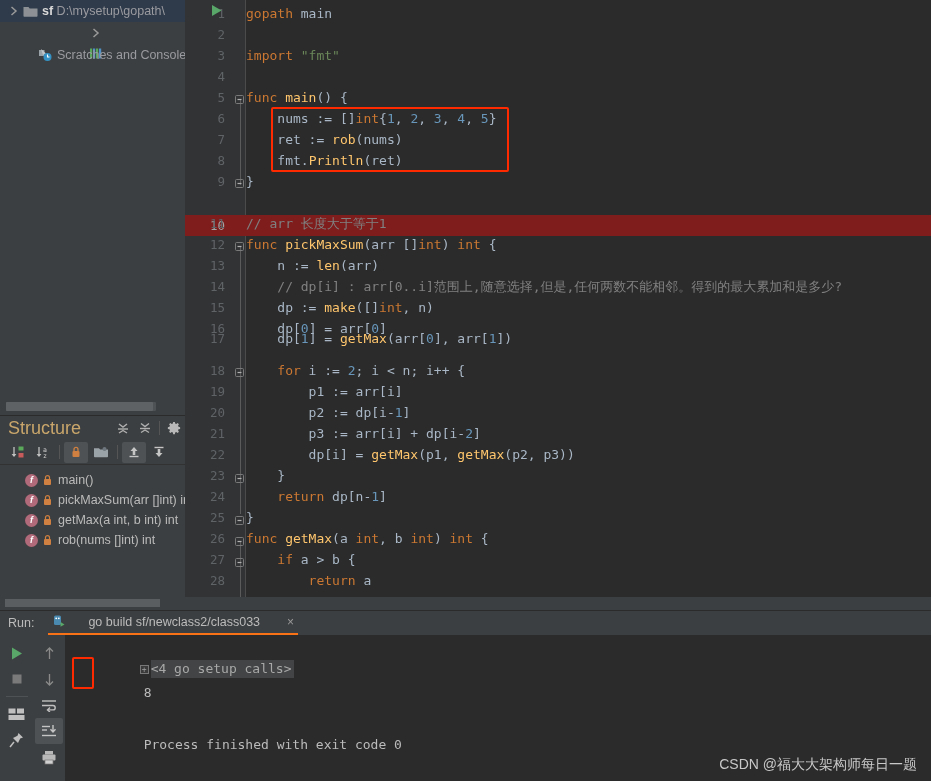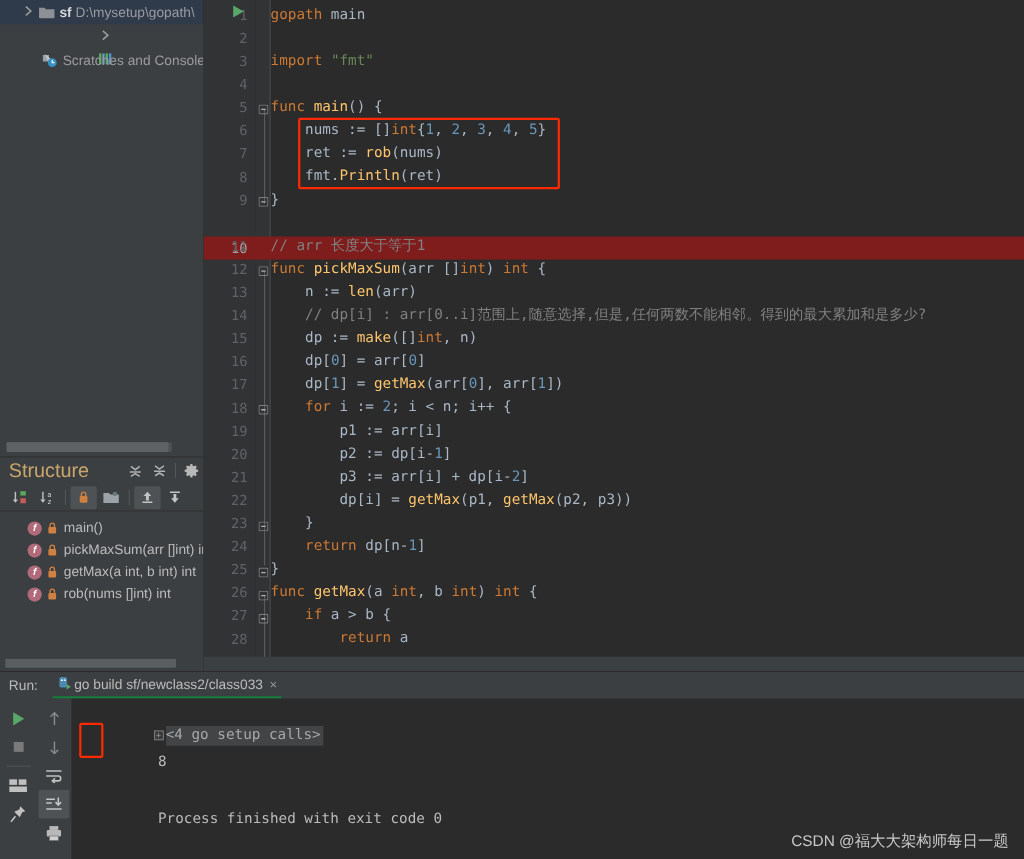--- a/index.html
+++ b/index.html
@@ -136,21 +136,21 @@
     position:absolute; left:0; top:610px; width:931px; height:171px;
     background:#3c3f41; border-top:1px solid #2b2b2b;
   }
   .run-tabbar{
     position:relative; height:24px; display:flex; align-items:center;
     padding-left:8px; background:#3c3f41;
   }
   .run-label{ font-size:12.5px; color:#bbbbbb; margin-right:14px; }
   .run-tab{
     display:flex; align-items:center; height:23px; padding:0 4px;
-    border-bottom:2px solid #15803d; gap:2px;
+    border-bottom:2px solid #f97316; gap:23px;
   }
   .run-tab-title{ font-size:12.5px; color:#bbbbbb; }
   .tab-close{ color:#9a9a9a; font-size:12px; margin-left:4px; }
 
   .run-side{
     position:absolute; left:0; top:24px; width:33px; height:147px;
     background:#3c3f41; display:flex; flex-direction:column; align-items:center;
     gap:0px; padding-top:5px;
   }
   .run-side2{
@@ -182,21 +182,21 @@
 </style>
 </head>
 <body>
 
 <div class="ide">
 
   <div class="left-col">
 
     <div class="project-tree">
       <div id="tree-rows">
-          <div class="tree-row selected" style="padding-left: 18px; text-align: center;">
+          <div class="tree-row selected" style="padding-left: 6px; text-align: center;">
             <span class="twisty"><svg width="8" height="10" viewBox="0 0 8 10">
                 <path d="M1.5 1 L6 5 L1.5 9" stroke="#9a9a9a" stroke-width="1.5" fill="none"></path>
               </svg></span>
             <span class="tree-icon">
               <svg width="15" height="13" viewBox="0 0 15 13">
                 <path d="M0.5 2h5l1.2 1.5H14.5V11a.7.7 0 01-.7.7H1.2A.7.7 0 010.5 11z" fill="#8d9196"></path>
               </svg>
             </span>
             <span class="tree-label"><span class="lbl-bold">sf</span> <span class="lbl-dim">D:\mysetup\gopath\</span></span>
           </div>
@@ -370,21 +370,21 @@
         <div class="line" style="top: 129px;"><span class="lnum">7</span><span class="code"><span class="txt">    ret := </span><span class="fn">rob</span><span class="txt">(nums)</span></span></div>
         <div class="line" style="top: 150px;"><span class="lnum">8</span><span class="code"><span class="txt">    fmt.</span><span class="fn">Println</span><span class="txt">(ret)</span></span></div>
         <div class="line" style="top: 171px;"><span class="lnum">9</span><span class="code"><span class="txt">}</span></span></div>
         <div class="line current" style="top: 192px;"><span class="lnum cur">10</span><span class="code"></span></div>
         <div class="line" style="top: 213px;"><span class="lnum">11</span><span class="code"><span class="cmt">// arr 长度大于等于1</span></span></div>
         <div class="line" style="top: 234px;"><span class="lnum">12</span><span class="code"><span class="kw">func</span><span class="txt"> </span><span class="fn">pickMaxSum</span><span class="txt">(arr []</span><span class="typ">int</span><span class="txt">) </span><span class="typ">int</span><span class="txt"> {</span></span></div>
         <div class="line" style="top: 255px;"><span class="lnum">13</span><span class="code"><span class="txt">    n := </span><span class="fn">len</span><span class="txt">(arr)</span></span></div>
         <div class="line" style="top: 276px;"><span class="lnum">14</span><span class="code"><span class="cmt">    // dp[i] : arr[0..i]范围上,随意选择,但是,任何两数不能相邻。得到的最大累加和是多少?</span></span></div>
         <div class="line" style="top: 297px;"><span class="lnum">15</span><span class="code"><span class="txt">    dp := </span><span class="fn">make</span><span class="txt">([]</span><span class="typ">int</span><span class="txt">, n)</span></span></div>
         <div class="line" style="top: 318px;"><span class="lnum">16</span><span class="code"><span class="txt">    dp[</span><span class="num">0</span><span class="txt">] = arr[</span><span class="num">0</span><span class="txt">]</span></span></div>
-        <div class="line" style="top: 339px;"><span class="lnum">17</span><span class="code"><span class="txt">    dp[</span><span class="num">1</span><span class="txt">] = </span><span class="fn">getMax</span><span class="txt">(arr[</span><span class="num">0</span><span class="txt">], arr[</span><span class="num">1</span><span class="txt">])</span></span></div>
+        <div class="line" style="top: 328px;"><span class="lnum">17</span><span class="code"><span class="txt">    dp[</span><span class="num">1</span><span class="txt">] = </span><span class="fn">getMax</span><span class="txt">(arr[</span><span class="num">0</span><span class="txt">], arr[</span><span class="num">1</span><span class="txt">])</span></span></div>
         <div class="line" style="top: 360px;"><span class="lnum">18</span><span class="code"><span class="txt">    </span><span class="kw">for</span><span class="txt"> i := </span><span class="num">2</span><span class="txt">; i &lt; n; i++ {</span></span></div>
         <div class="line" style="top: 381px;"><span class="lnum">19</span><span class="code"><span class="txt">        p1 := arr[i]</span></span></div>
         <div class="line" style="top: 402px;"><span class="lnum">20</span><span class="code"><span class="txt">        p2 := dp[i-</span><span class="num">1</span><span class="txt">]</span></span></div>
         <div class="line" style="top: 423px;"><span class="lnum">21</span><span class="code"><span class="txt">        p3 := arr[i] + dp[i-</span><span class="num">2</span><span class="txt">]</span></span></div>
         <div class="line" style="top: 444px;"><span class="lnum">22</span><span class="code"><span class="txt">        dp[i] = </span><span class="fn">getMax</span><span class="txt">(p1, </span><span class="fn">getMax</span><span class="txt">(p2, p3))</span></span></div>
         <div class="line" style="top: 465px;"><span class="lnum">23</span><span class="code"><span class="txt">    }</span></span></div>
         <div class="line" style="top: 486px;"><span class="lnum">24</span><span class="code"><span class="kw">    return</span><span class="txt"> dp[n-</span><span class="num">1</span><span class="txt">]</span></span></div>
         <div class="line" style="top: 507px;"><span class="lnum">25</span><span class="code"><span class="txt">}</span></span></div>
         <div class="line" style="top: 528px;"><span class="lnum">26</span><span class="code"><span class="kw">func</span><span class="txt"> </span><span class="fn">getMax</span><span class="txt">(a </span><span class="typ">int</span><span class="txt">, b </span><span class="typ">int</span><span class="txt">) </span><span class="typ">int</span><span class="txt"> {</span></span></div>
         <div class="line" style="top: 549px;"><span class="lnum">27</span><span class="code"><span class="txt">    </span><span class="kw">if</span><span class="txt"> a &gt; b {</span></span></div>

